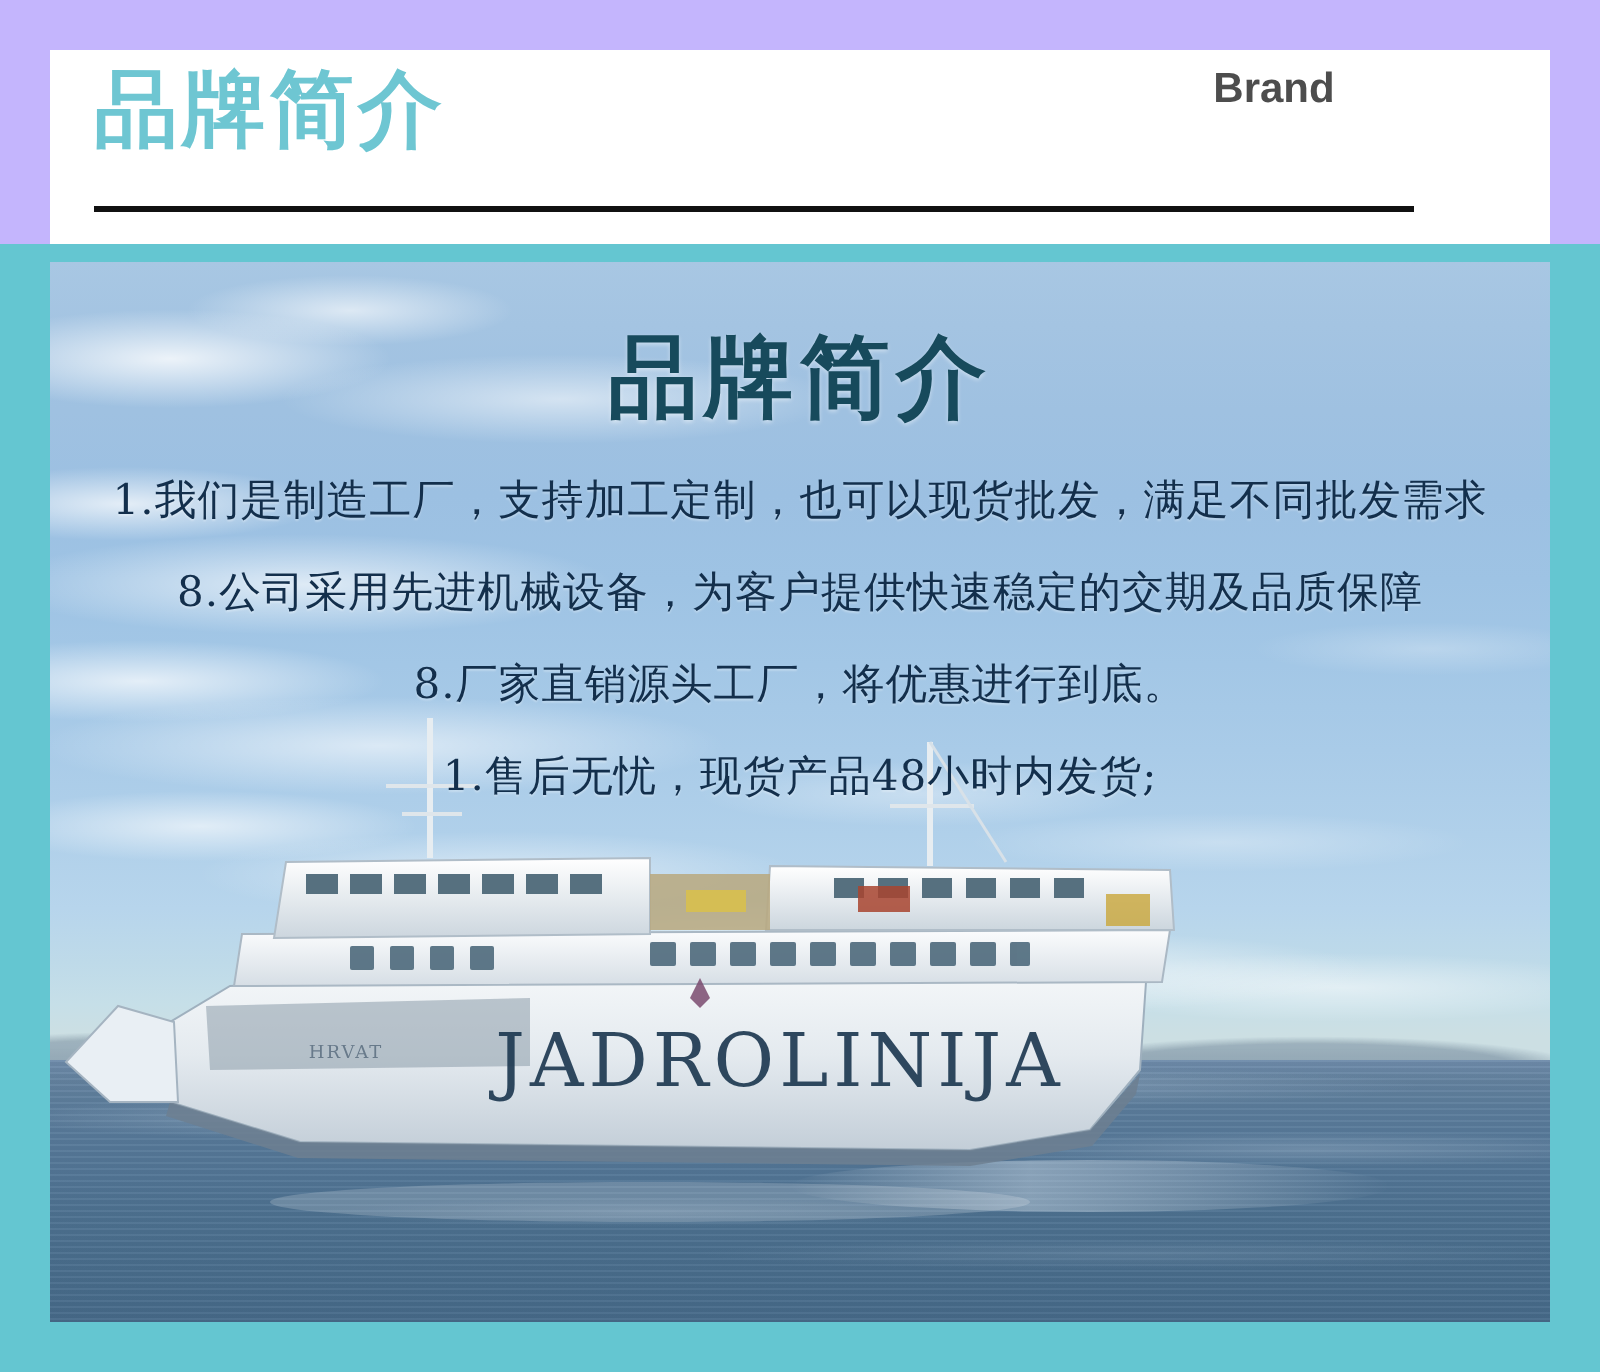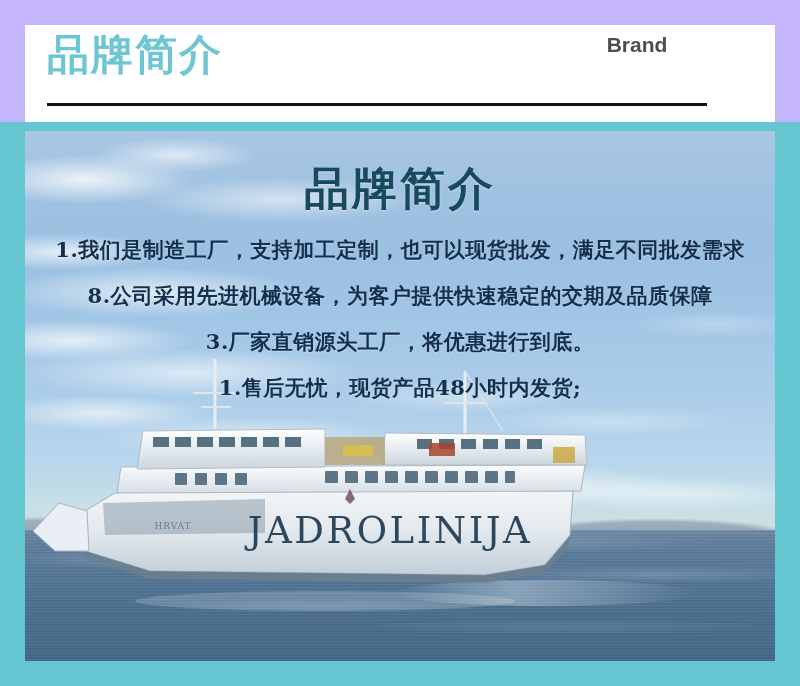--- a/index.html
+++ b/index.html
@@ -219,21 +219,21 @@
   }
   .bullet-list {
     position: absolute;
     left: 0;
     top: 96px;
     width: 100%;
   }
   .bullet-line {
     text-align: center;
     font-family: "DejaVu Serif", "Liberation Serif", serif;
-    font-weight: 700;
+    font-weight: 400;
     font-size: 21px;
     color: #132f4c;
     letter-spacing: 0.5px;
     line-height: 46px;
     white-space: nowrap;
     text-shadow: 0 1px 1px rgba(255,255,255,0.30);
   }
 </style>
 </head>
 <body>
@@ -352,18 +352,18 @@
 
         <path d="M 320 368 l 5 -10 l 5 10 l -5 5 z" fill="#7a4a6e" opacity="0.85"></path>
       </svg>
     </div>
 
     <div class="photo-title">品牌简介</div>
 
     <div class="bullet-list">
       <div class="bullet-line">1.我们是制造工厂，支持加工定制，也可以现货批发，满足不同批发需求</div>
       <div class="bullet-line">8.公司采用先进机械设备，为客户提供快速稳定的交期及品质保障</div>
-      <div class="bullet-line">3.厂家直销源头工厂，将优惠进行到底。</div>
+      <div class="bullet-line">8.厂家直销源头工厂，将优惠进行到底。</div>
       <div class="bullet-line">1.售后无忧，现货产品48小时内发货;</div>
     </div>
 
   </div>
 </div>
 
 </body></html>

